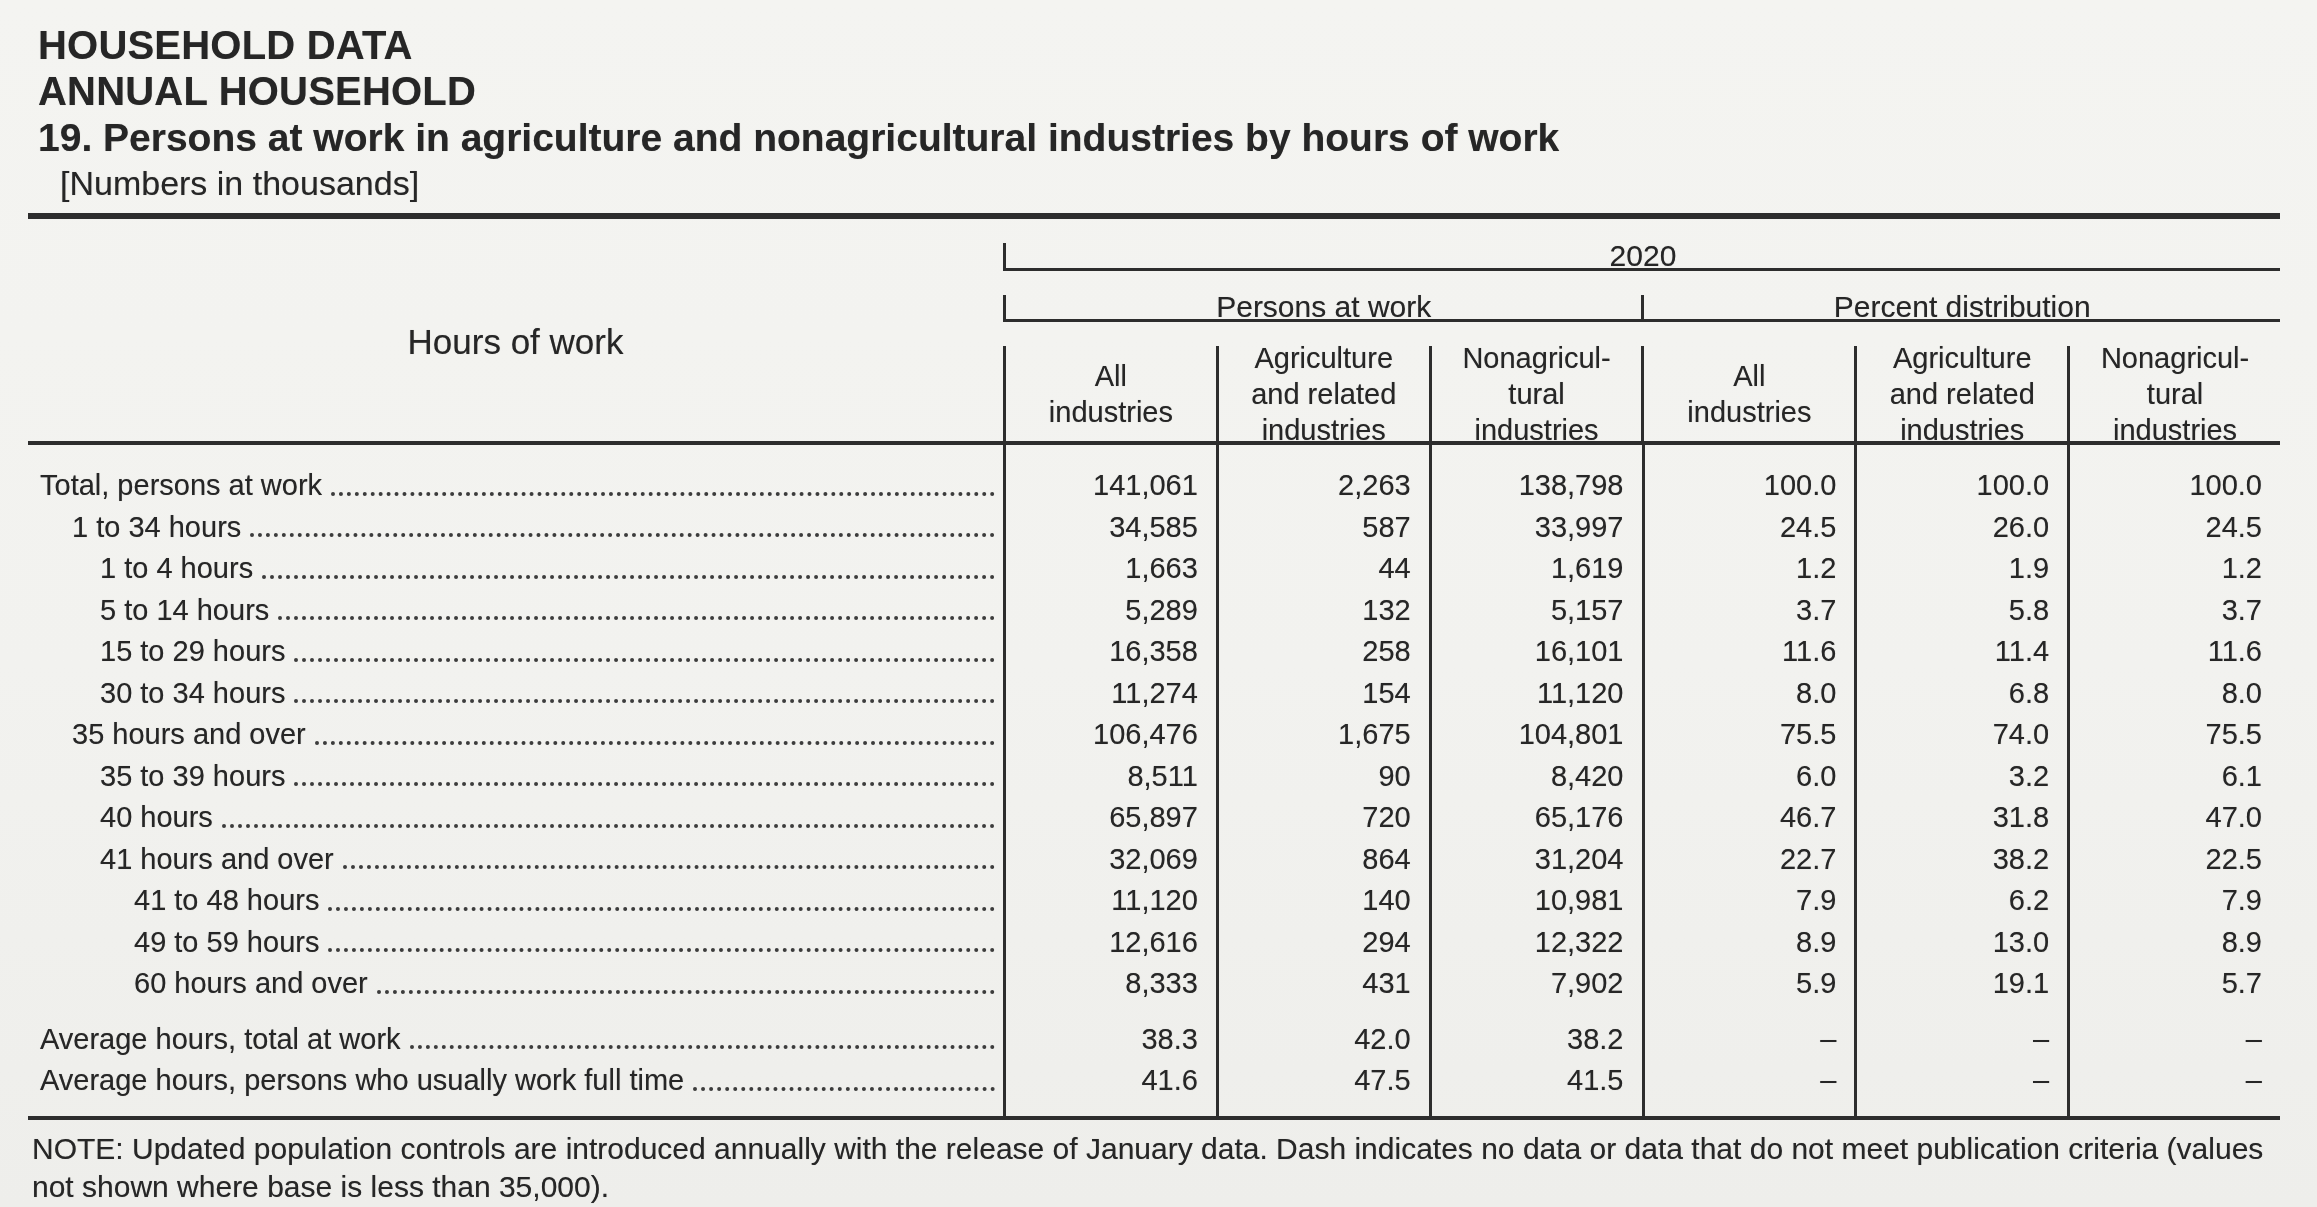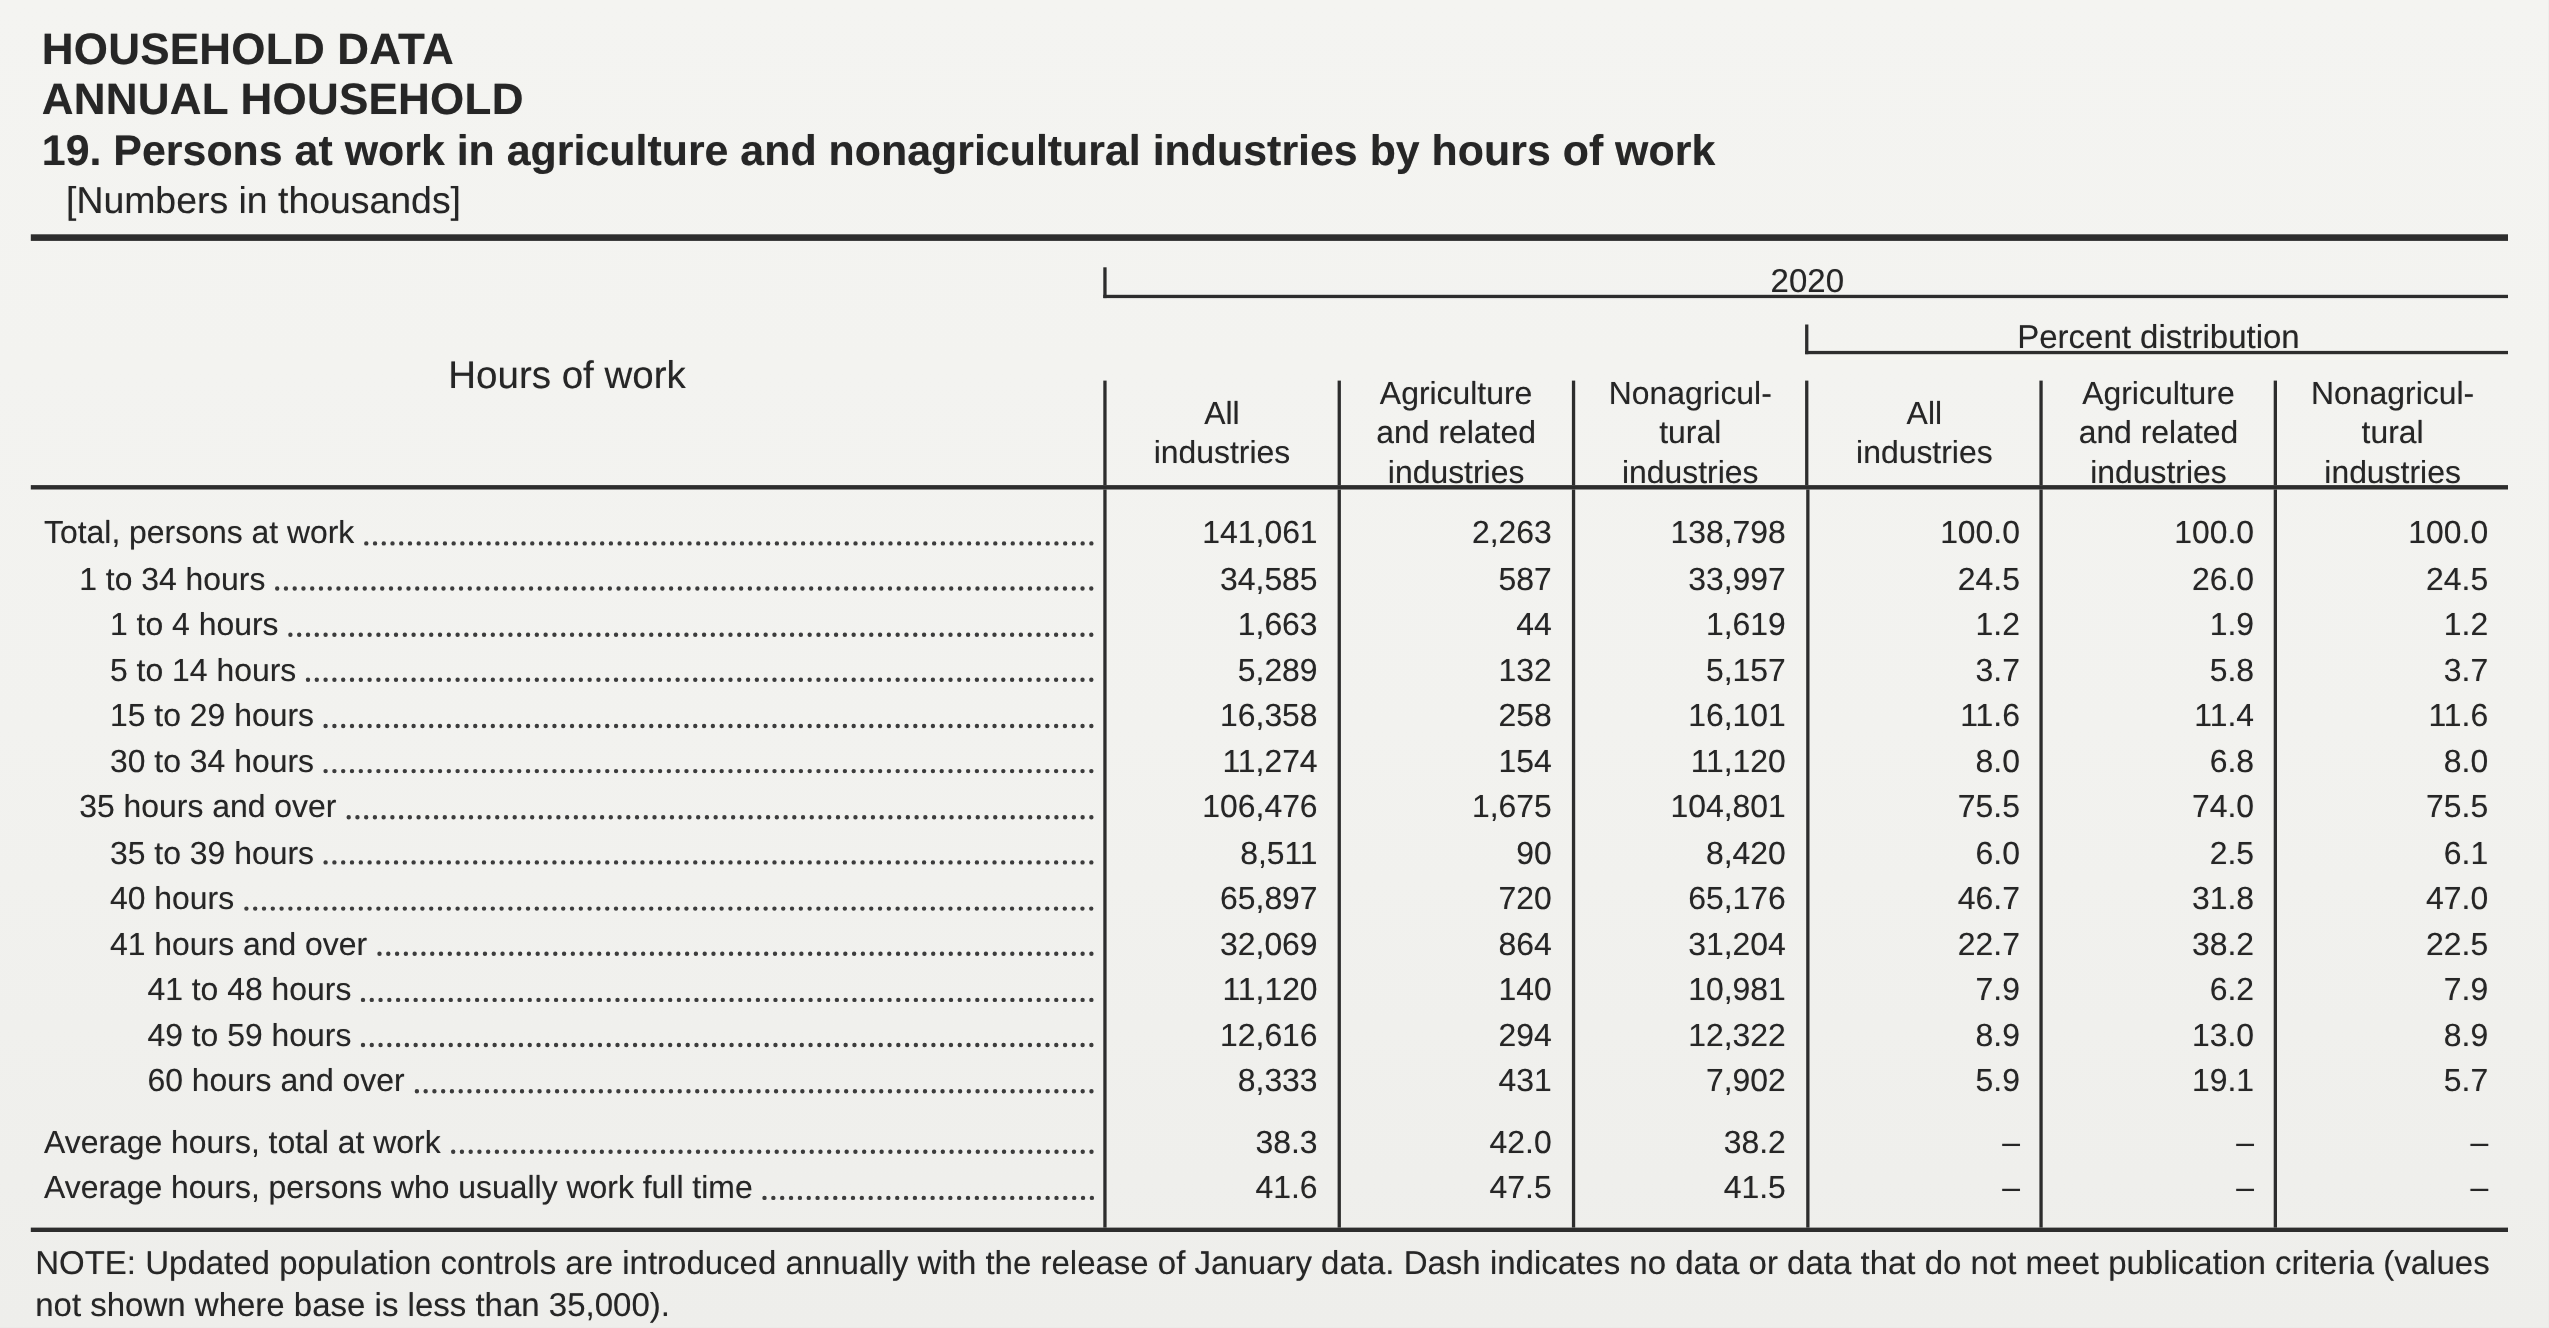--- a/index.html
+++ b/index.html
@@ -77,20 +77,21 @@
     <div class="t-line1">HOUSEHOLD DATA</div>
     <div class="t-line2">ANNUAL HOUSEHOLD</div>
     <div class="t-title">19. Persons at work in agriculture and nonagricultural industries by hours of work</div>
     <div class="t-sub">[Numbers in thousands]</div>
   </div>
 
   <div class="table">
     <div class="thead">
       <div class="hcell cell-stub">Hours of work</div>
       <div class="hcell cell-year">2020</div>
+      <div class="hcell cell-g0">Persons at work</div>
       <div class="hcell cell-g1">Percent distribution</div>
       <div class="hcell colh">All
 industries</div>
       <div class="hcell colh">Agriculture
 and related
 industries</div>
       <div class="hcell colh">Nonagricul-
 tural
 industries</div>
       <div class="hcell colh">All
@@ -204,21 +205,21 @@
 
   <div class="trow indent-2">
     <div class="label-cell">
       <span class="label-text">35 to 39 hours</span>
       <span class="dots"></span>
     </div>
     <div class="num">8,511</div>
     <div class="num">90</div>
     <div class="num">8,420</div>
     <div class="num">6.0</div>
-    <div class="num">2.5</div>
+    <div class="num">3.2</div>
     <div class="num">6.1</div>
   </div>
 
   <div class="trow indent-2">
     <div class="label-cell">
       <span class="label-text">40 hours</span>
       <span class="dots"></span>
     </div>
     <div class="num">65,897</div>
     <div class="num">720</div>

